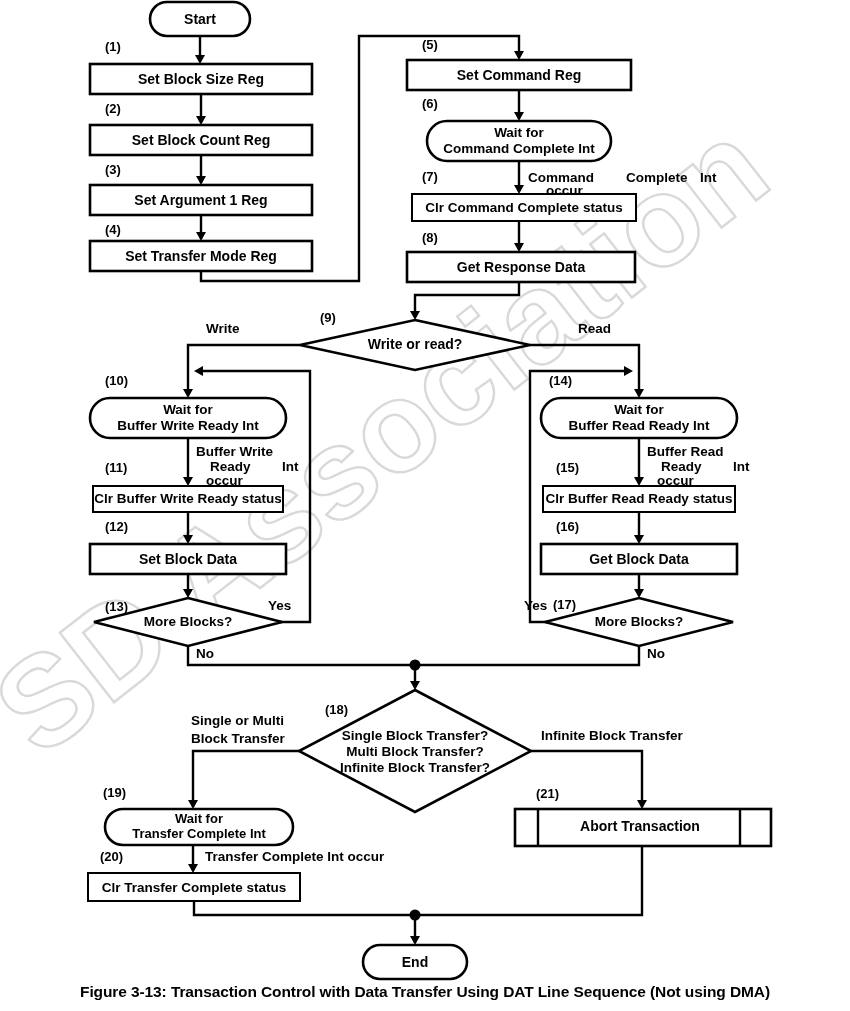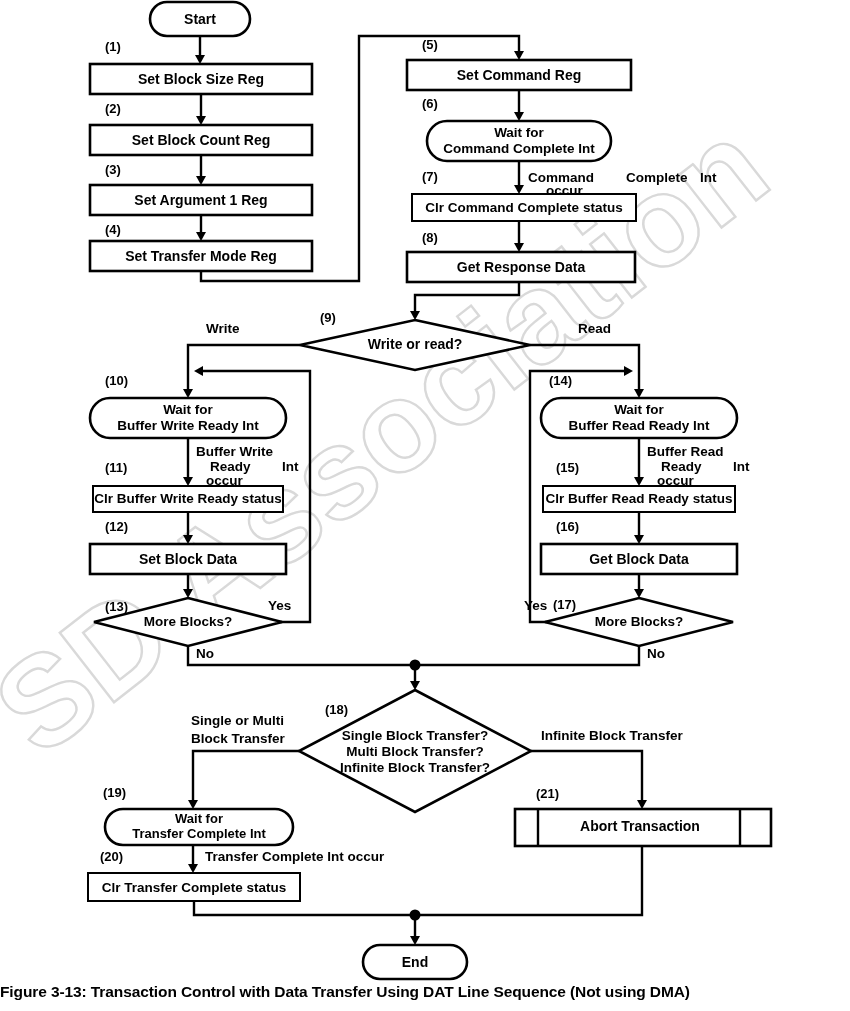--- a/index.html
+++ b/index.html
@@ -8,21 +8,21 @@
   #svg-root{position:absolute;left:0;top:0;width:850px;height:1011px;}
   .nd-text{font-family:"Liberation Sans",sans-serif;font-weight:bold;fill:#000;text-anchor:middle;dominant-baseline:middle;}
   .lbl{font-family:"Liberation Sans",sans-serif;font-weight:bold;fill:#000;}
   .step{font-family:"Liberation Sans",sans-serif;font-weight:bold;fill:#000;font-size:13px;}
   .shp{fill:#ffffff;stroke:#000000;stroke-width:2.6;}
   .shp-thin{fill:#ffffff;stroke:#000000;stroke-width:2;}
   .ln{stroke:#000000;stroke-width:2.4;fill:none;}
   .dot{fill:#000000;}
   .wm{fill:none;stroke:#d7d7d7;stroke-width:2.4;
       font-family:"Liberation Sans",sans-serif;font-weight:bold;font-size:128px;}
-  #caption{position:absolute;left:0;top:983px;width:850px;text-align:left;
+  #caption{position:absolute;left:0;top:983px;width:850px;text-align:center;
       font-family:"Liberation Sans",sans-serif;font-weight:bold;font-size:15.5px;color:#000;letter-spacing:-0.1px;}
 </style>
 </head>
 <body>
 
 <div id="page">
 
   <svg id="svg-root" viewBox="0 0 850 1011">
 
     <g opacity="0.95">

